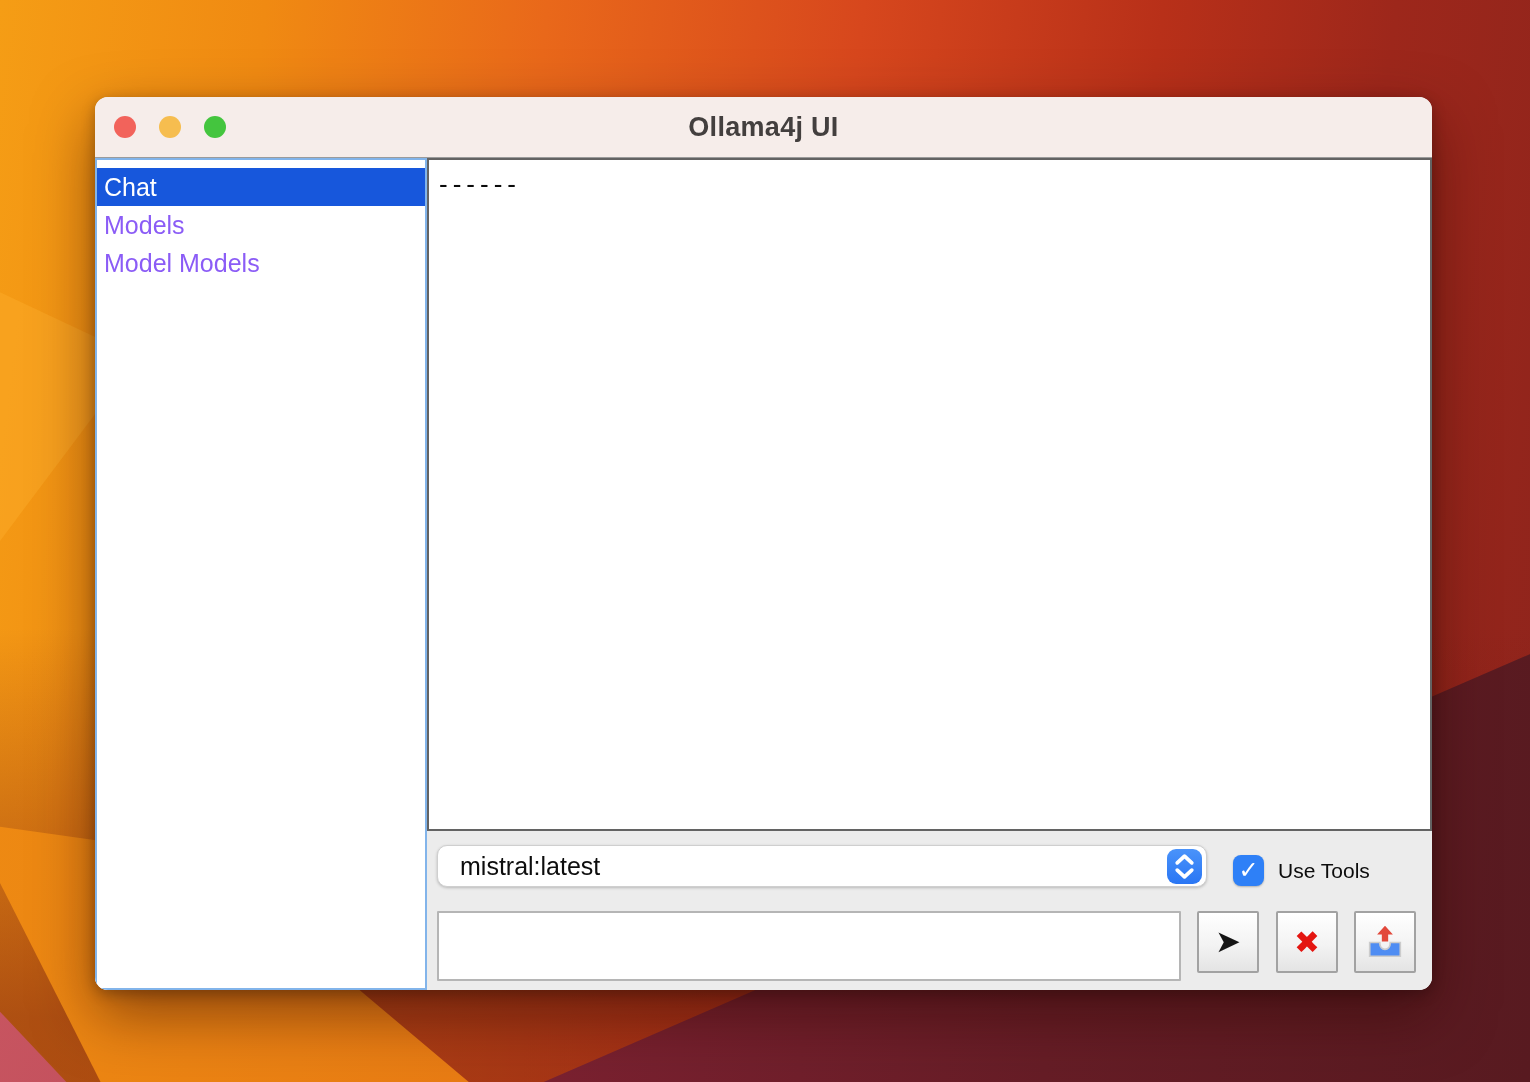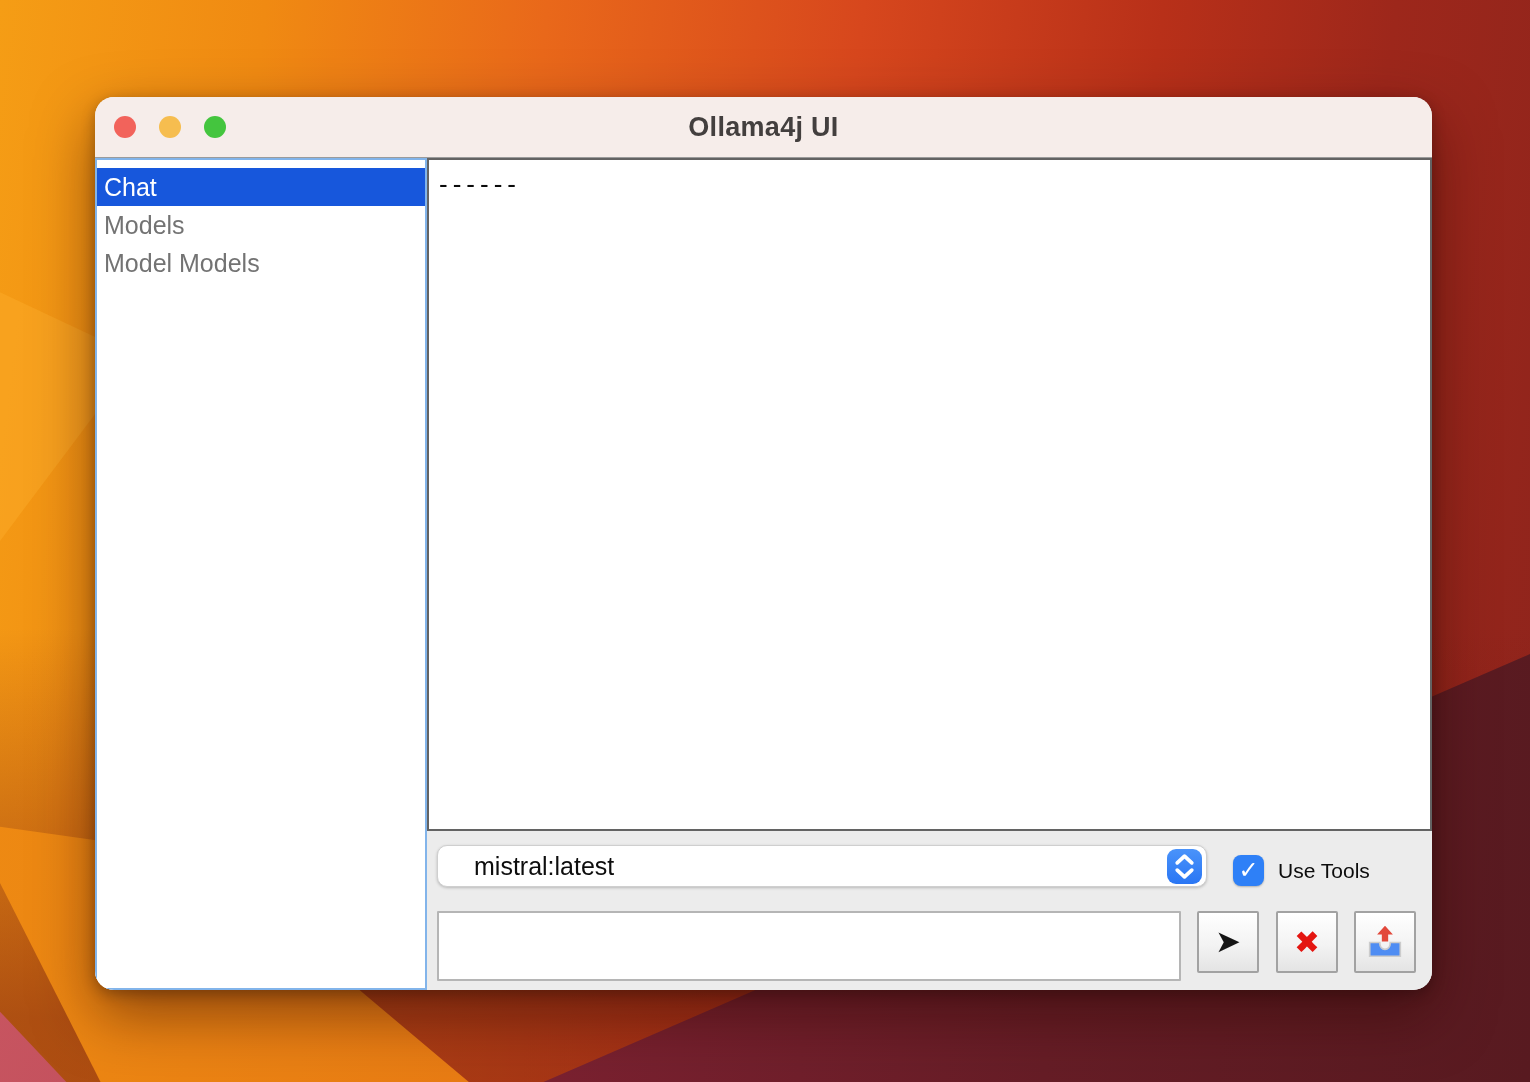--- a/index.html
+++ b/index.html
@@ -16,51 +16,51 @@
   .band-light  { clip-path:polygon(0 27%,9% 33%,0 50%); background:rgba(252,172,42,.45); }
   .wedge-orange{ clip-path:polygon(-2% 76%,13% 79%,34% 104%,8% 104%);
                  background:linear-gradient(100deg,#ef8d12,#dd5f17); }
   .wedge-maroon{ clip-path:polygon(29% 104%,104% 58%,104% 104%);
                  background:linear-gradient(95deg,#8c2431 0%,#7a2130 40%,#661d26 70%,#581a20 100%); }
   .streak-pink { clip-path:polygon(-1% 92%,7% 104%,-1% 104%);
                  background:linear-gradient(135deg,rgba(226,106,126,.85),rgba(168,54,80,.9)); }
 
   
   .window { position:absolute; left:95px; top:97px; width:1337px; height:893px;
-    border-radius:19px; overflow:hidden; background:#ececec;
+    border-radius:13px; overflow:hidden; background:#ececec;
     box-shadow:0 24px 60px rgba(45,8,4,.5), 0 4px 14px rgba(0,0,0,.28); }
 
   .titlebar { height:61px; background:#f6edea; border-bottom:1px solid #9b9b9b;
     position:relative; display:flex; align-items:center; justify-content:center; }
   .traffic { position:absolute; left:19px; top:19px; display:flex; gap:23px; }
   .light { width:22px; height:22px; border-radius:50%; }
   .title { font-size:27px; font-weight:bold; color:#433f3e; letter-spacing:.3px; }
 
   .content { display:flex; height:832px; }
 
   
   .sidebar { width:332px; background:#fff; border:2px solid #82b4ea;
     padding-top:8px; flex-shrink:0; }
   .side-item { height:38px; line-height:38px; padding-left:7px;
-    font-size:25px; color:#737373; cursor:default; }
+    font-size:25px; color:#8b5cf6; cursor:default; }
   .side-item.selected { background:#1757dc; color:#fff; }
 
   
   .main { flex:1; display:flex; flex-direction:column; }
   .chat-area { height:673px; background:#fff; border:2px solid #636363;
     padding:6px 10px; overflow:hidden; }
   .chat-line { font-size:26px; line-height:36px; color:#0b0b0b; white-space:pre; }
   .chat-line.dashes { letter-spacing:5px; }
 
   
   .composer { position:relative; height:159px; background:#ececec; }
   .model-select { position:absolute; left:10px; top:14px; width:770px; height:42px;
     background:#fff; border:1px solid #cfcfcf; border-radius:10px;
     box-shadow:0 1px 3px rgba(0,0,0,.22); display:flex; align-items:center;
-    padding-left:36px; cursor:default; }
+    padding-left:22px; cursor:default; }
   .model-value { font-size:25px; color:#0d0d0d; }
   .stepper { position:absolute; right:4px; top:3px; width:35px; height:35px;
     border-radius:9px; background:linear-gradient(180deg,#4a93fa,#2a76f4);
     display:flex; align-items:center; justify-content:center; }
 
   .use-tools { position:absolute; left:806px; top:22px; height:35px;
     display:flex; align-items:center; gap:14px; cursor:default; }
   .checkbox { width:31px; height:31px; border-radius:8px; background:#2e80f7;
     display:flex; align-items:center; justify-content:center;
     box-shadow:0 1px 2px rgba(0,0,0,.25); }

